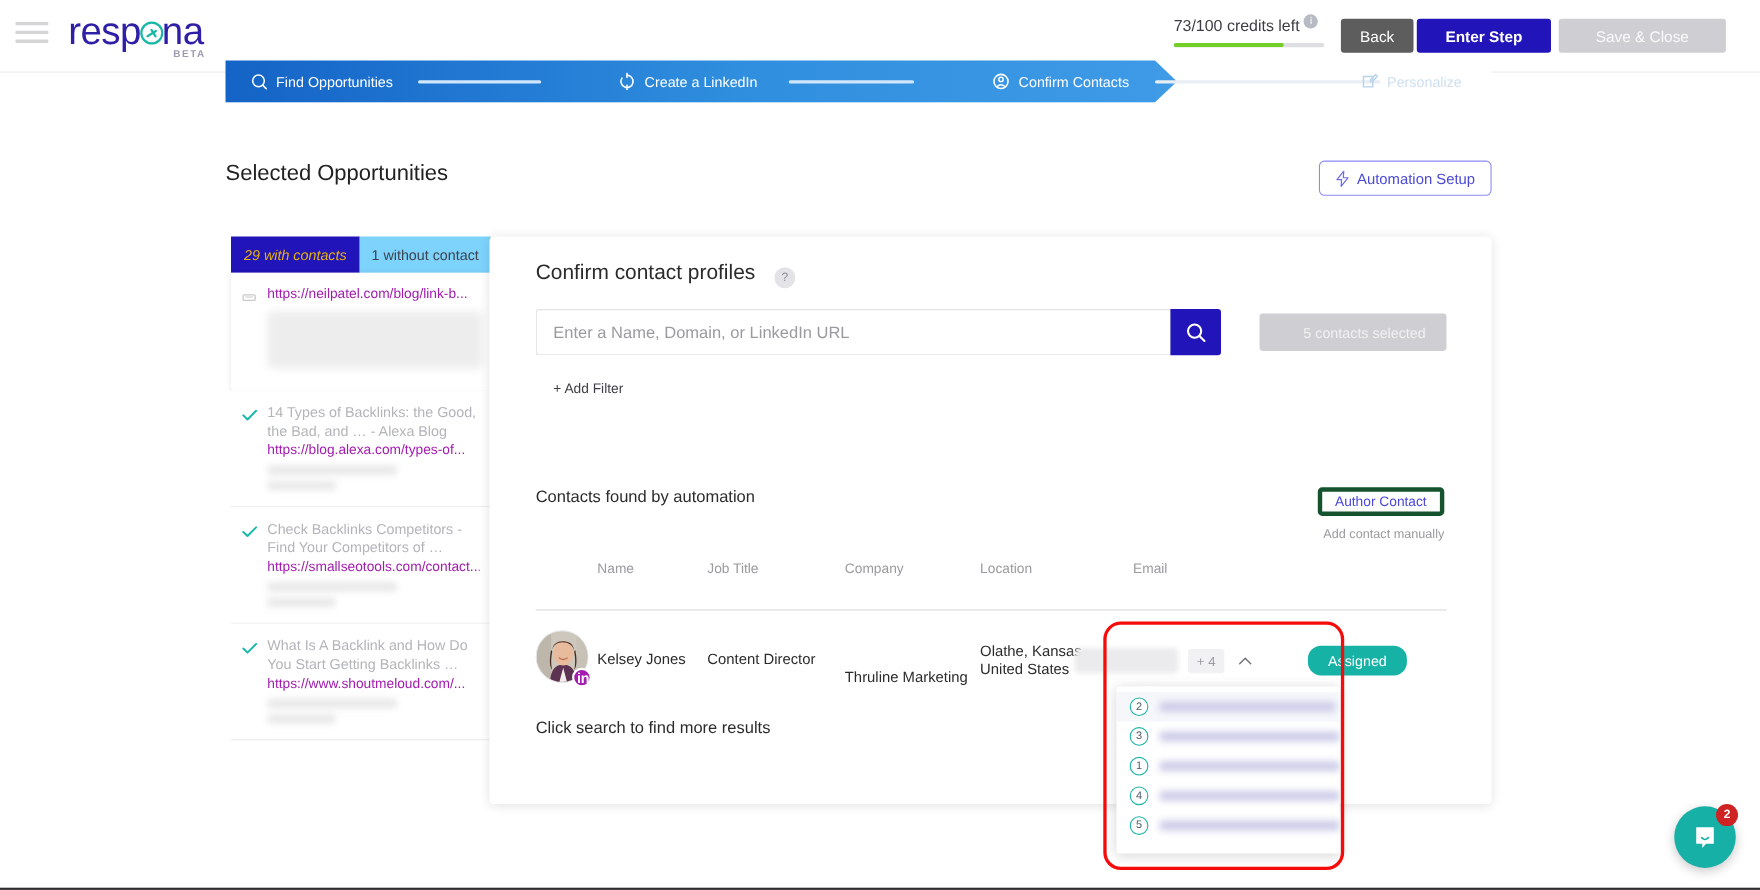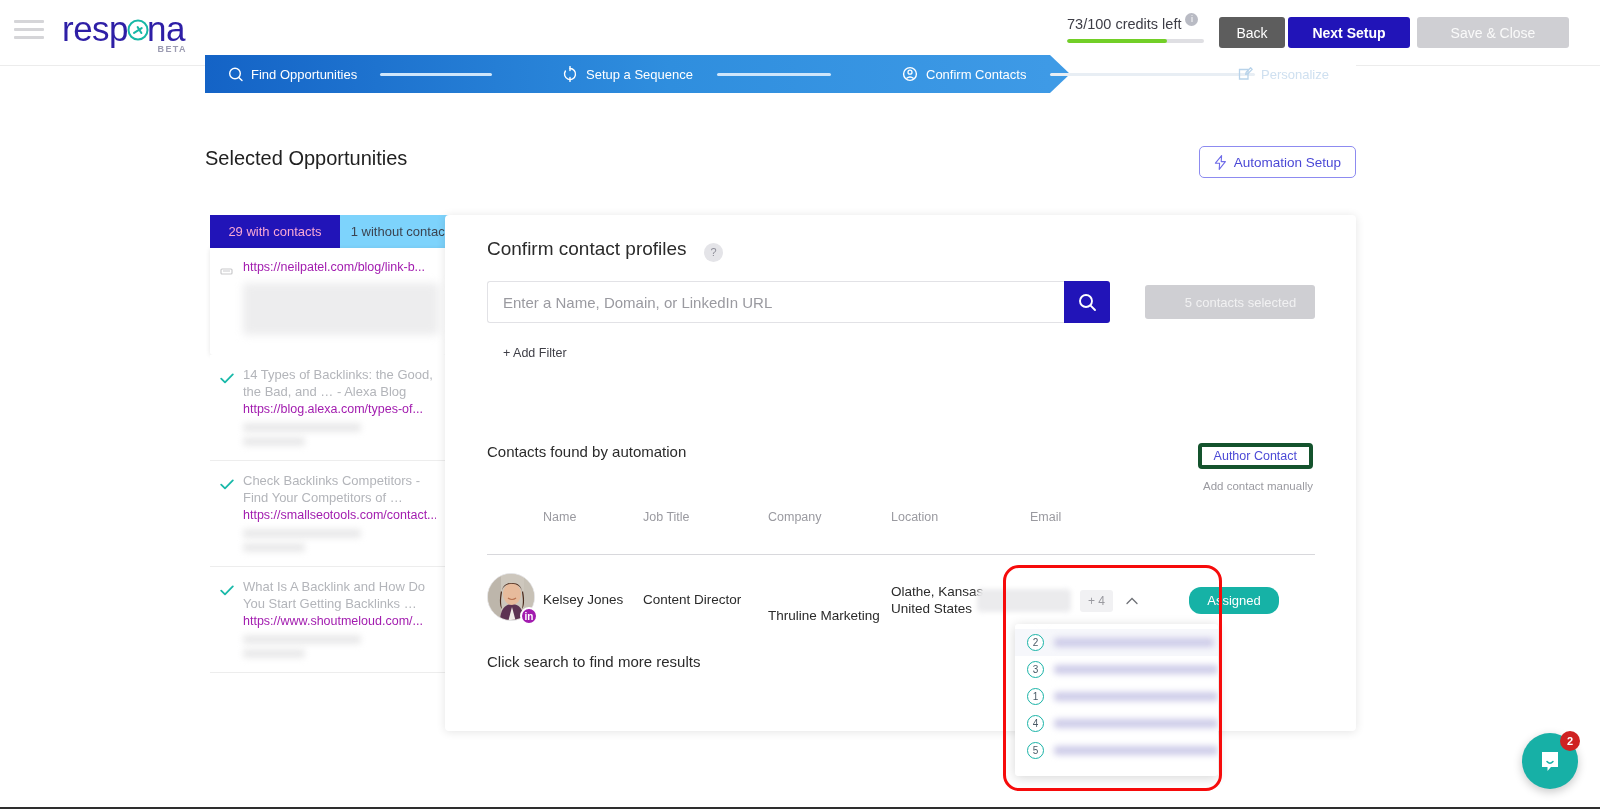--- a/index.html
+++ b/index.html
@@ -83,21 +83,21 @@
     background:#fff; border:1px solid #8d8bf0; border-radius:5px;
     color:#4b49d6; font-size:13.5px; display:flex; align-items:center; gap:7px;
     cursor:pointer; font-family:inherit;
   }
 
   
   .leftcol { position:absolute; left:210px; top:215px; width:236px; height:500px; }
   .tabs { display:flex; height:33px; }
   .tab { flex:0 0 auto; display:flex; align-items:center; justify-content:center;
          font-size:13px; cursor:pointer; }
-  .tab.active { width:130px; background:#2114b8; color:#f9a8d4; }
+  .tab.active { width:117px; background:#2114b8; color:#eab308;font-style:italic; }
   .tab.inactive { width:119px; background:#7dd3fc; color:#3c4450; }
 
   .oppcard {
     background:#fff; border-bottom:1px solid #ededed; padding:12px 10px 14px 10px;
     display:flex; gap:9px; position:relative;
   }
   .oppcard.first { box-shadow:0 1px 5px rgba(0,0,0,.10); border-bottom:none; padding-top:10px;
                    height:107px; overflow:hidden; border-radius:0 0 3px 3px; }
   .check { flex:0 0 14px; margin-top:3px; }
   .opptext { flex:1 1 auto; min-width:0; }
@@ -141,22 +141,22 @@
   .manually { position:absolute; right:43px; top:265px; font-size:11.5px; color:#9a9aa0; }
 
   .thead { position:absolute; left:42px; top:295px; width:828px; font-size:12.5px; color:#9a9aa0; }
   .thead span { position:absolute; top:0; }
   .rowline { position:absolute; left:42px; top:339px; width:828px; height:1px; background:#d8d8dc; }
 
   .contactrow { position:absolute; left:42px; top:356px; width:828px; height:60px; }
   .avatar { position:absolute; left:0; top:2px; width:48px; height:48px; border-radius:50%;
             overflow:hidden; border:1px solid #e4e4e6; background:#cfc6bb; }
   .liBadge { position:absolute; left:33px; top:36px; width:18px; height:18px; border-radius:50%;
-             background:#a21caf; border:2px solid #fff; color:#fff; font-size:10px; font-weight:700;
-             line-height:15px; text-align:center; cursor:pointer; }
+             background:#a21caf; border:2px solid #fff; color:#fff; font-size:13px; font-weight:700;
+             line-height:15px; text-align:right; cursor:pointer; }
   .cell { position:absolute; font-size:13.5px; color:#2b2b2b; line-height:17px; }
 
   .emailwrap { position:absolute; left:490px; top:18px; display:flex; align-items:center; gap:9px; }
   .emailblur { width:94px; height:23px; border-radius:4px; background:#ebebed; filter:blur(2.5px); }
   .plusbadge { width:33px; height:22px; border-radius:3px; background:#f1f1f3; color:#9a9aa0;
                font-size:12px; display:flex; align-items:center; justify-content:center; cursor:pointer; }
   .caretbtn { width:20px; height:20px; cursor:pointer; }
   .assigned { position:absolute; left:702px; top:16px; width:90px; height:27px; background:#16b2a6;
               color:#fff; font-size:13px; border-radius:12px; display:flex; align-items:center;
               justify-content:center; cursor:pointer; }
@@ -203,21 +203,21 @@
     </div>
 
     <div class="credits">
       <div class="ctext"><span>73/100 credits left</span><span class="infoico">i</span></div>
       <div class="bar">
           <i id="creditsFill" style="width: 73%;"></i>
         </div>
     </div>
 
     <button class="tbtn btn-back">Back</button>
-    <button class="tbtn btn-next">Next Setup</button>
+    <button class="tbtn btn-next">Enter Step</button>
     <button class="tbtn btn-save">Save &amp; Close</button>
   </div>
 
   <div class="stepwrap">
     <div class="stepbg-rest"></div>
     <div class="stepbg-active"></div>
     <div class="stepbg-arrow"></div>
     <div class="steps" id="stepsHost">
         <div class="step on" style="position: absolute; left: 22px;">
           <svg width="16" height="16" viewBox="0 0 16 16">
@@ -225,21 +225,21 @@
             <line x1="11.8" y1="11.4" x2="15" y2="14.6" stroke="#ffffff" stroke-width="1.4" stroke-linecap="round"></line>
           </svg>
           <span class="lbl">Find Opportunities</span>
         </div>
         <div class="connector on" style="position: absolute; left: 175px; width: 112px;"></div>
         <div class="step on" style="position: absolute; left: 357px;">
           <svg width="16" height="16" viewBox="0 0 16 16">
             <path d="M8 2.5 A5.5 5.5 0 1 1 3.4 5" fill="none" stroke="#ffffff" stroke-width="1.4" stroke-linecap="round"></path>
             <path d="M8 0.5 L8 4.5 M8 11.5 L8 15.5" stroke="#ffffff" stroke-width="1.4" stroke-linecap="round"></path>
           </svg>
-          <span class="lbl">Setup a Sequence</span>
+          <span class="lbl">Create a LinkedIn</span>
         </div>
         <div class="connector on" style="position: absolute; left: 512px; width: 114px;"></div>
         <div class="step on" style="position: absolute; left: 697px;">
           <svg width="16" height="16" viewBox="0 0 16 16">
             <circle cx="8" cy="8" r="6.4" fill="none" stroke="#ffffff" stroke-width="1.4"></circle>
             <circle cx="8" cy="6.2" r="2" fill="none" stroke="#ffffff" stroke-width="1.3"></circle>
             <path d="M4.4 12.6 Q8 9.3 11.6 12.6" fill="none" stroke="#ffffff" stroke-width="1.3"></path>
           </svg>
           <span class="lbl">Confirm Contacts</span>
         </div>

